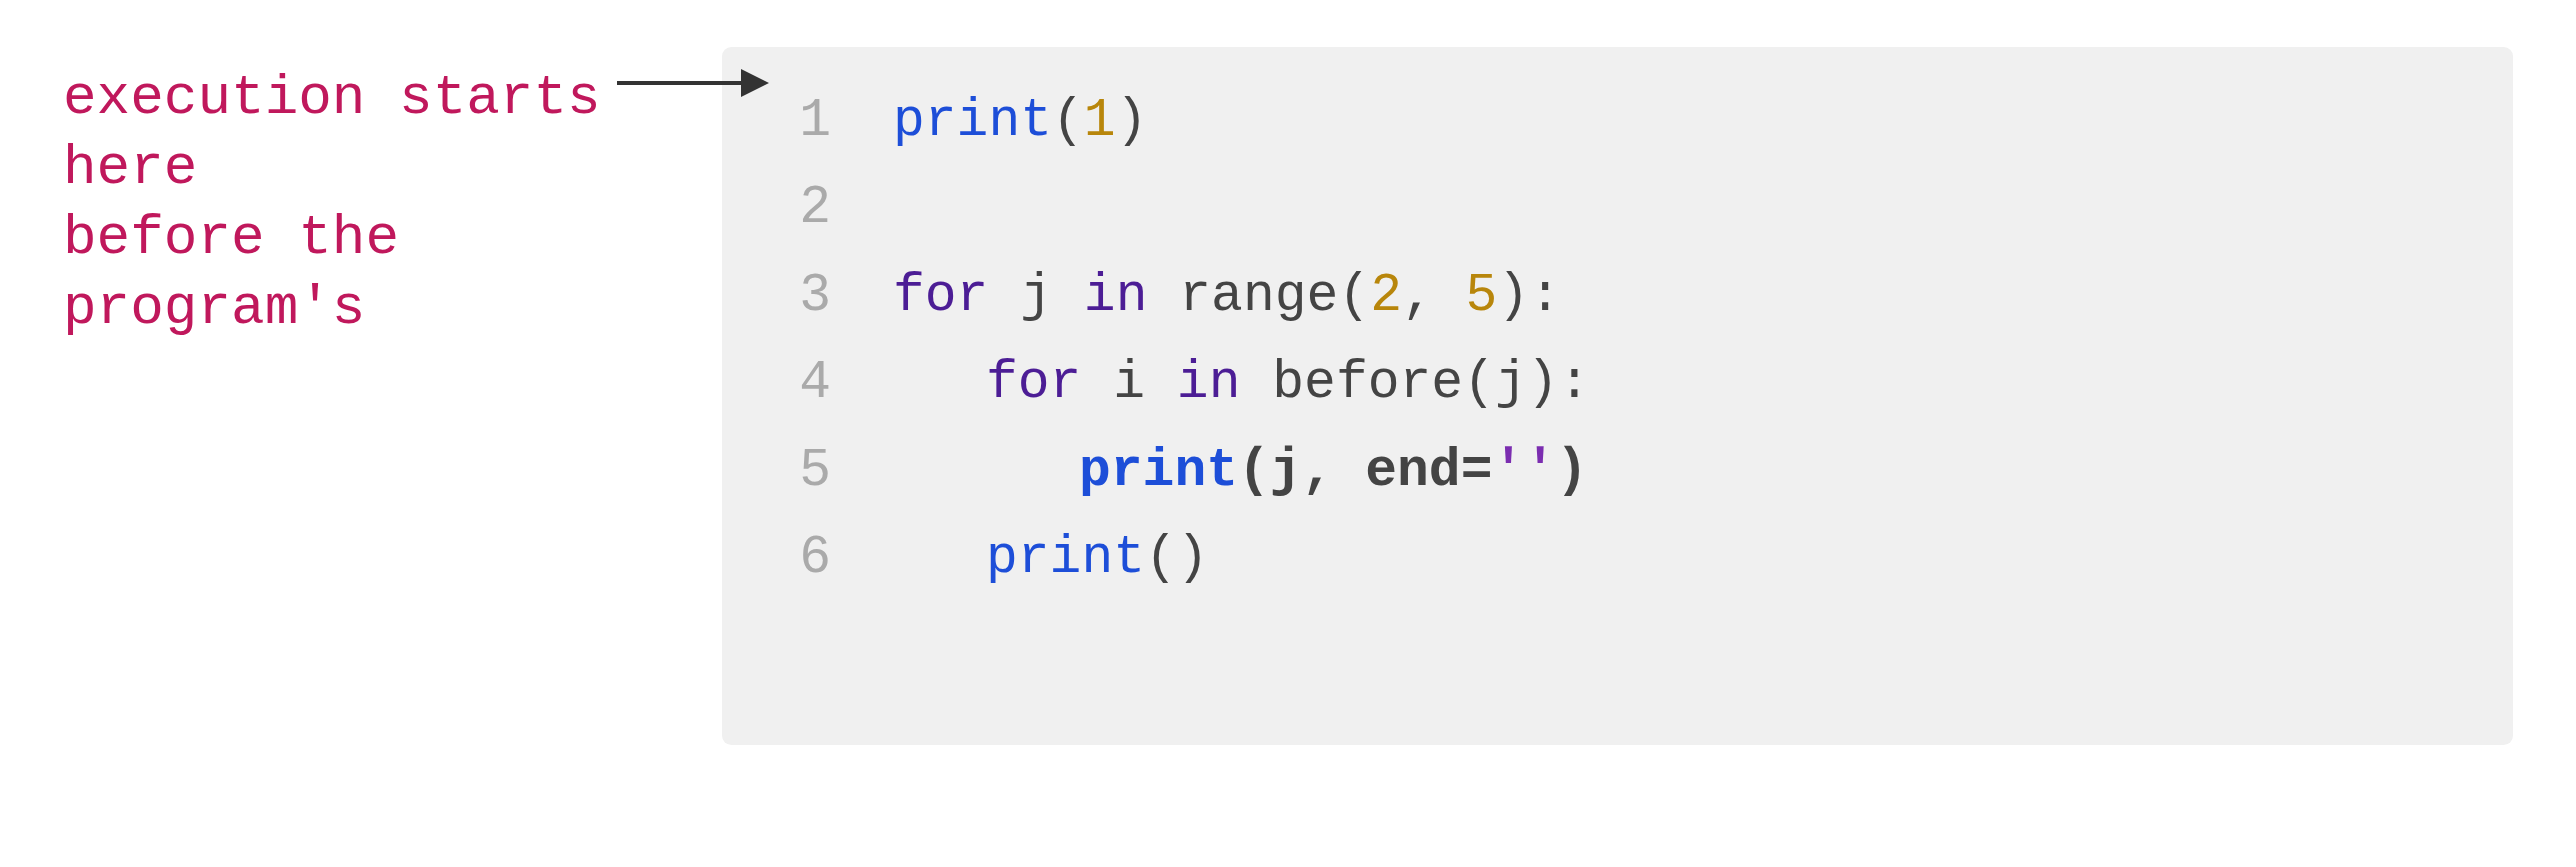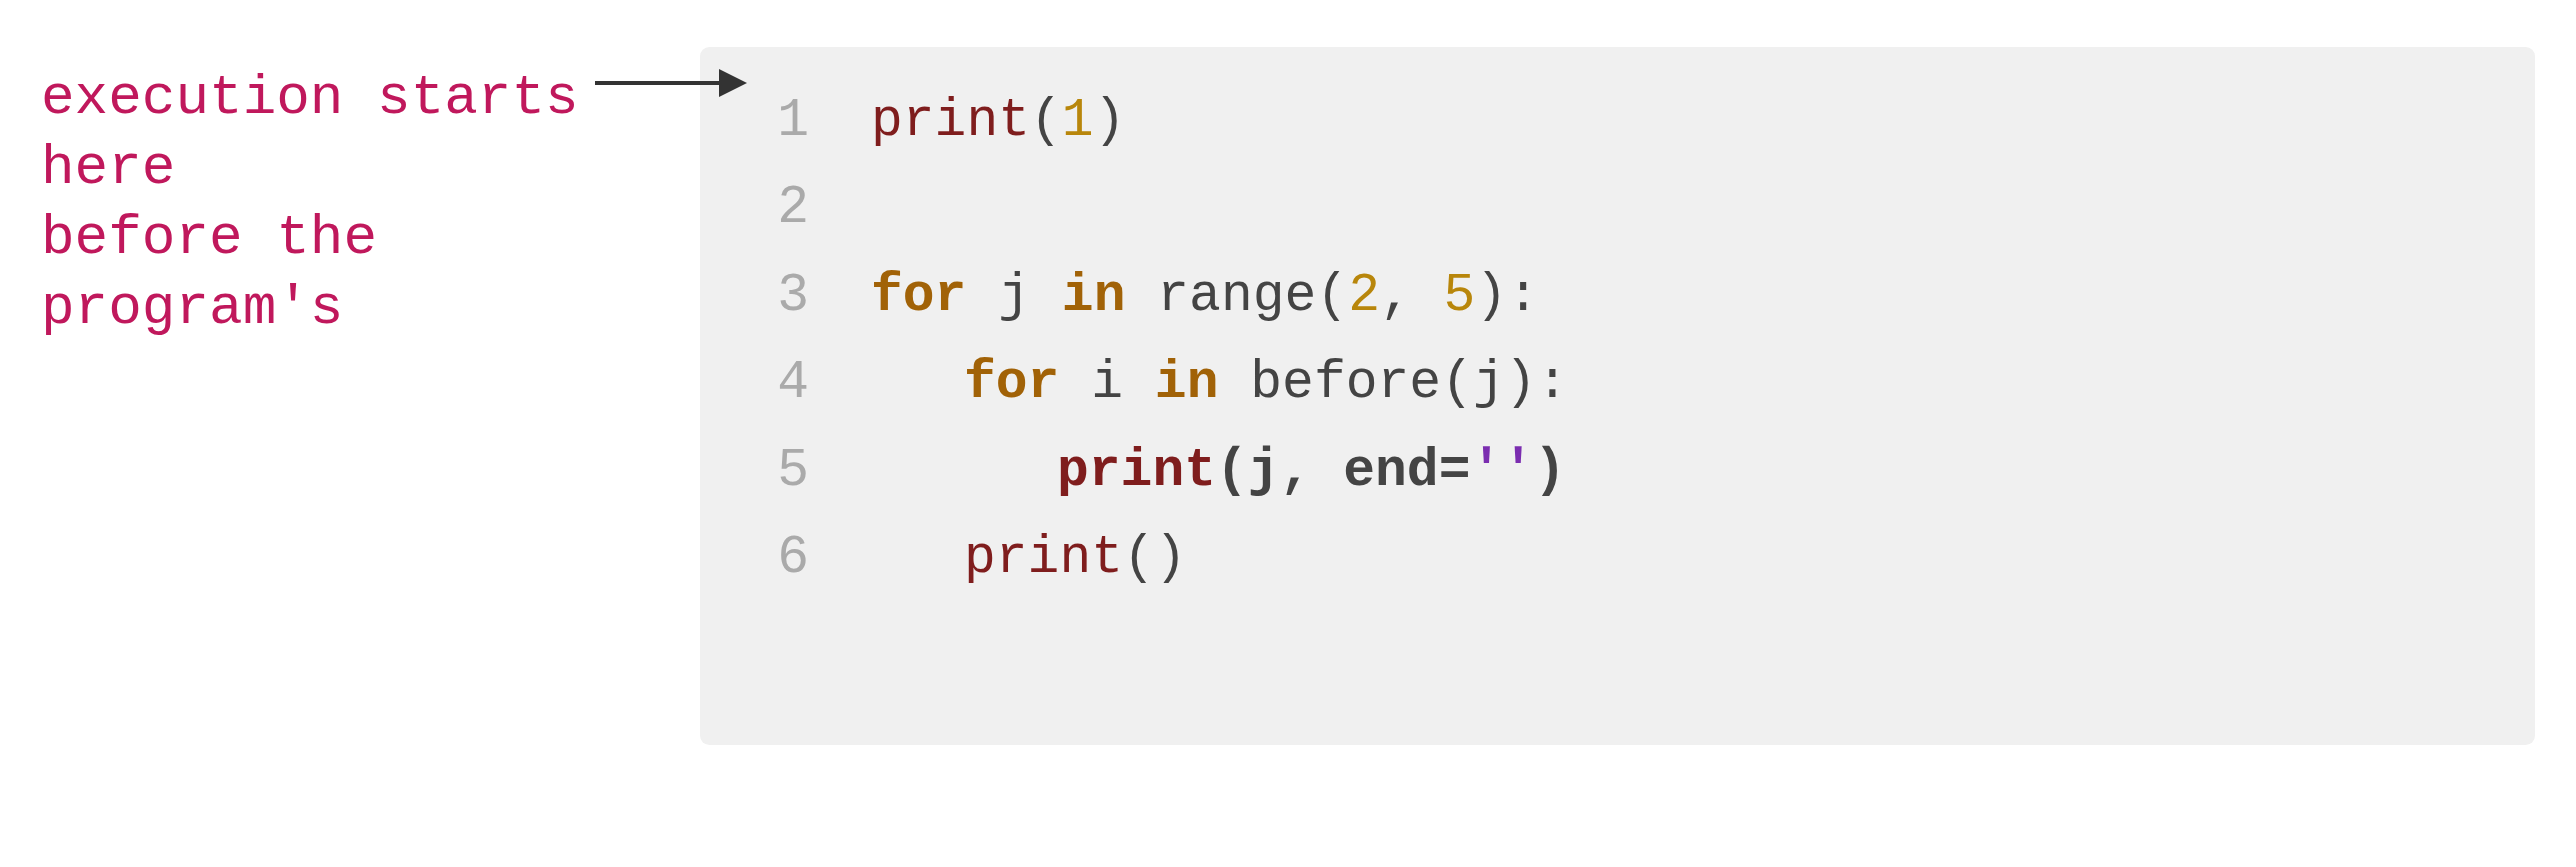--- a/index.html
+++ b/index.html
@@ -16,21 +16,21 @@
       align-items: center;
       font-family: Arial, sans-serif;
       overflow: hidden;
     }
 
     .container {
       display: flex;
       align-items: flex-start;
       width: 100%;
       height: 100%;
-      padding: 47px 41px;
+      padding: 47px 63px;
     }
 
     .annotation {
       width: 659px;
       flex-shrink: 0;
       padding-top: 15.5px;
       position: relative;
     }
 
     .annotation-text {
@@ -89,26 +89,26 @@
       margin-right: 62px;
       flex-shrink: 0;
       font-weight: normal;
     }
 
     .code-content {
       color: #555;
     }
 
     .kw {
-      color: #a16207;
-      font-weight: bold;
+      color: #4c1d95;
+      font-weight: normal;
     }
 
     .fn {
-      color: #7f1d1d;
+      color: #1d4ed8;
     }
 
     .num {
       color: #b8860b;
     }
 
     .str {
       color: #7b2db0;
     }
 

